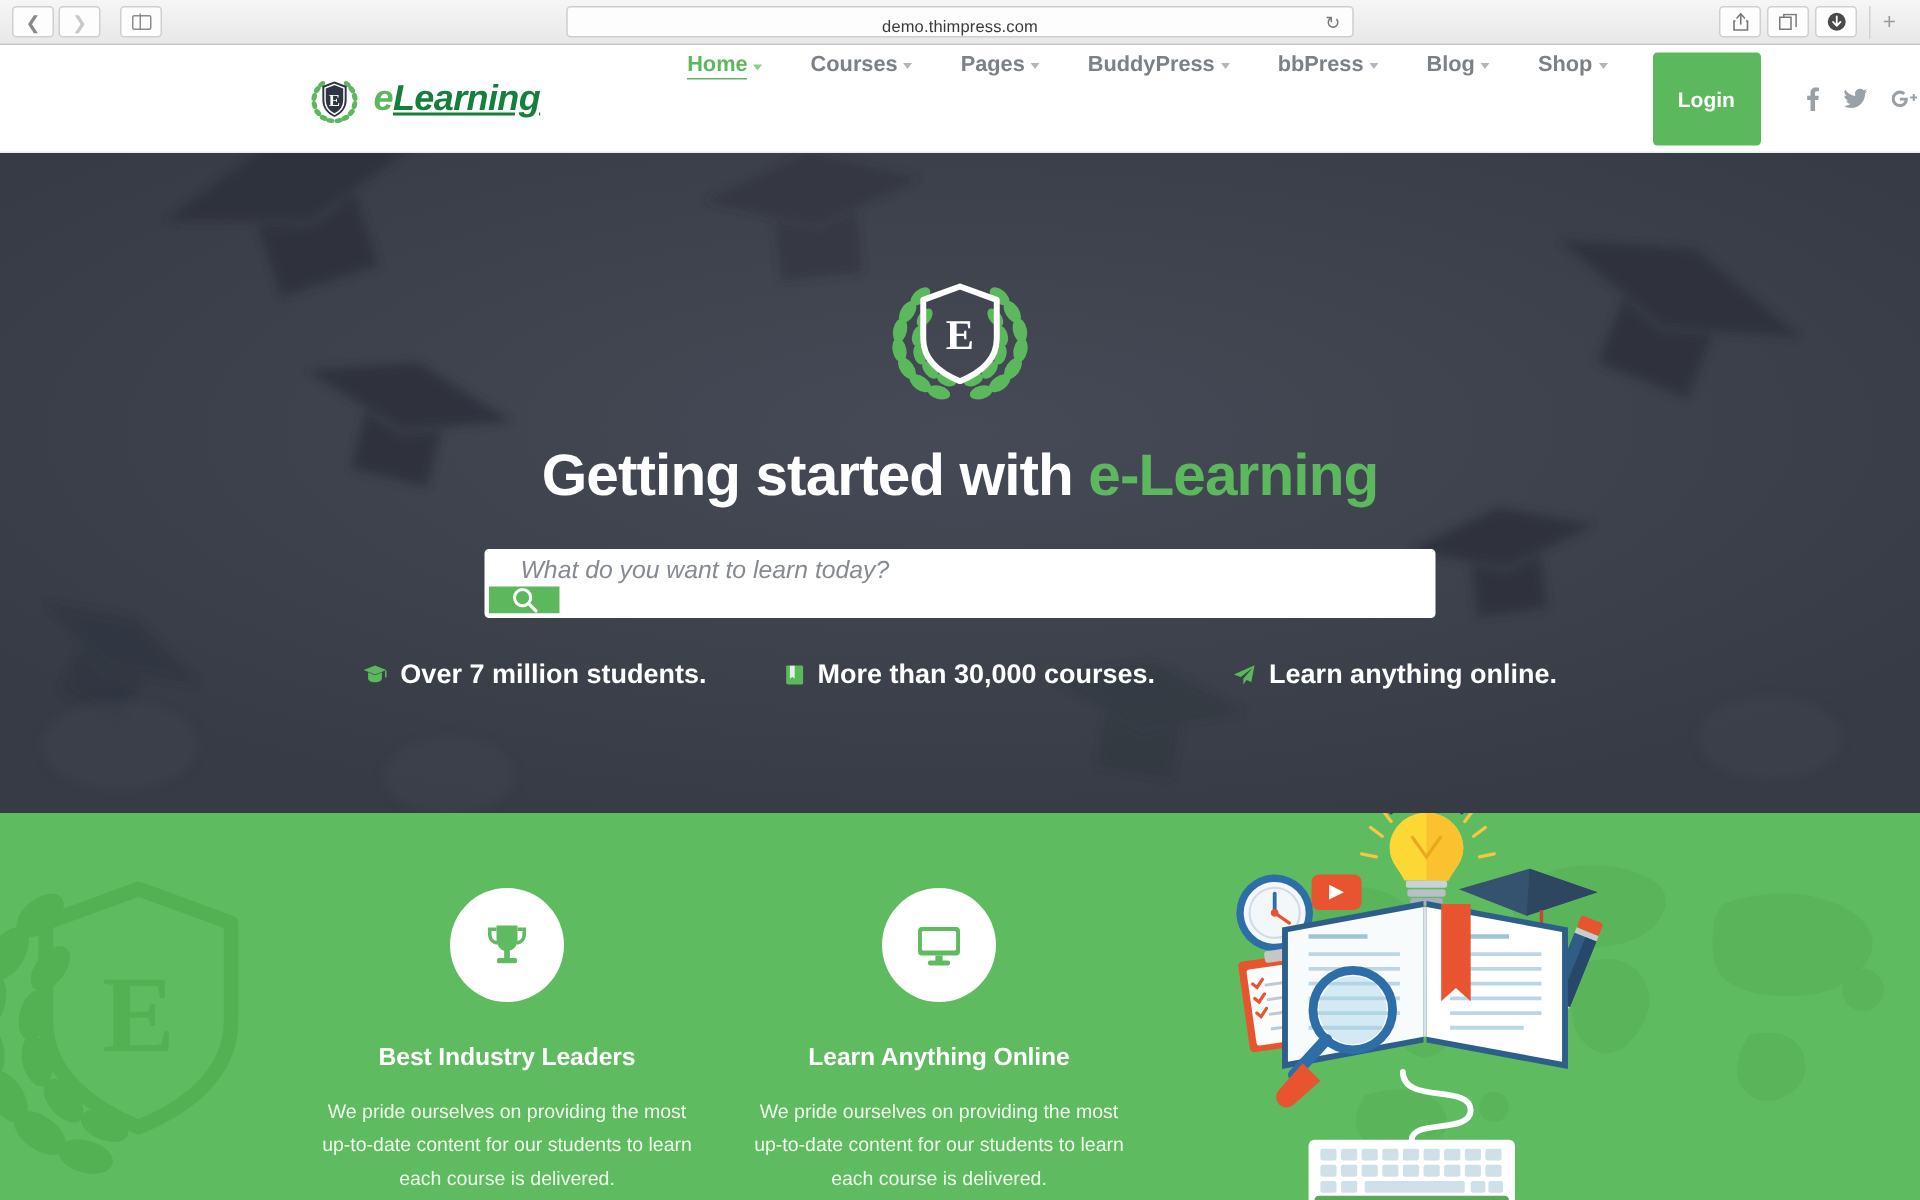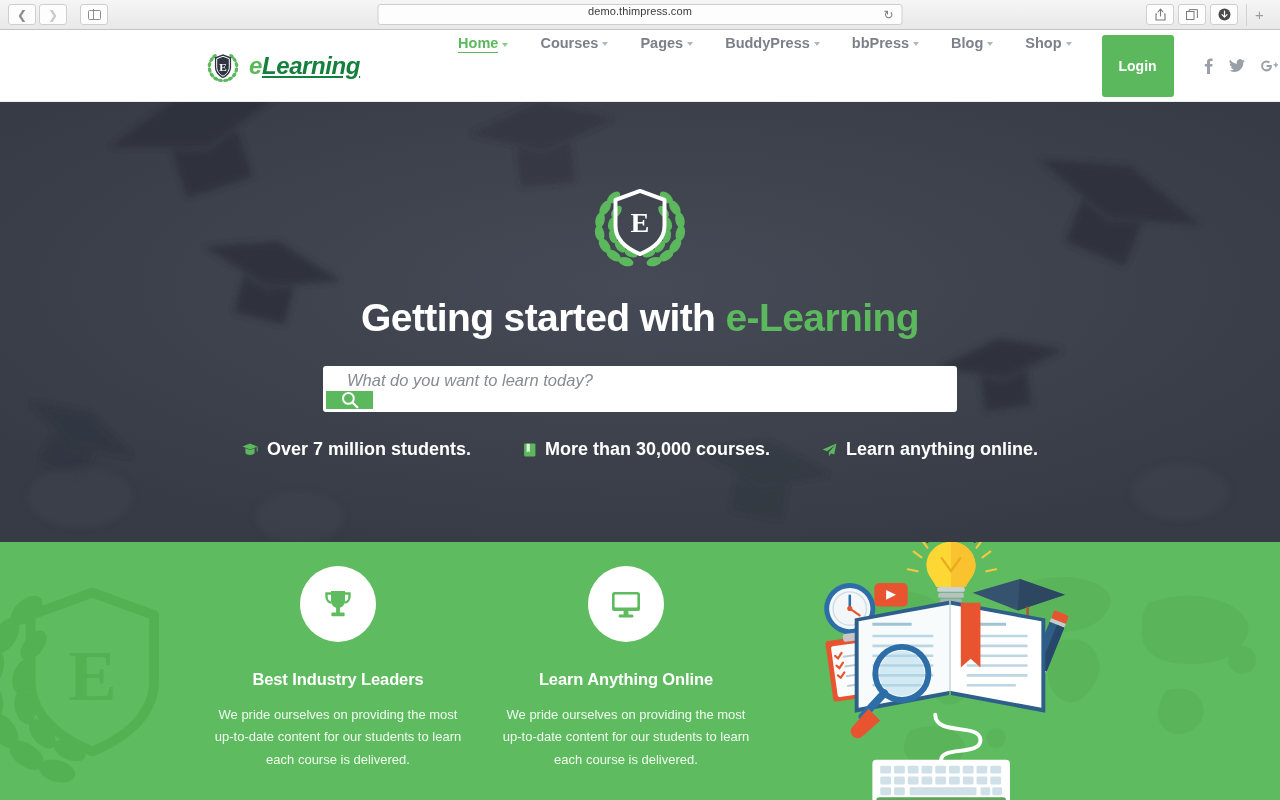--- a/index.html
+++ b/index.html
@@ -44,21 +44,21 @@
     position: absolute; left: 4px; top: -1.3px; bottom: -1.3px;
     width: 1.3px; background: #8d8d8d;
   }
   .url-bar {
     position: absolute;
     left: 50%; transform: translateX(-50%);
     width: 525px; height: 21px;
     background: #fdfdfd;
     border: 1px solid #cdcdcd;
     border-radius: 3px;
-    display: flex; align-items: flex-start; justify-content: center;
+    display: flex; align-items: flex-end; justify-content: center;
     font-size: 11px; color: #3a3a3a;
   }
   .url-text { letter-spacing: .1px; }
   .reload-icon {
     position: absolute; right: 8px; top: 50%; transform: translateY(-50%);
     font-size: 12px; color: #7a7a7a; line-height: 1;
   }
   .right-btns { margin-left: auto; display: flex; align-items: center; gap: 4px; }
   .plus-btn {
     width: 26px; height: 22px;
@@ -203,21 +203,21 @@
     height: 258px;
     background: #5fbb5f;
     position: relative;
     overflow: hidden;
   }
   .watermark { position: absolute; left: -38px; top: 8px; opacity: 1; }
   .world-map { position: absolute; right: 0; top: 0; width: 430px; height: 258px; opacity: .085; }
   .feature-cols {
     position: relative; z-index: 3;
     display: flex;
-    padding-top: 24px;
+    padding-top: 50px;
   }
   .feature {
     width: 288px;
     text-align: center;
     color: #ffffff;
   }
   .feature:nth-child(1) { margin-left: 194px; }
   .feature:nth-child(2) { margin-left: 0px; }
   .feature-circle {
     width: 76px; height: 76px;

